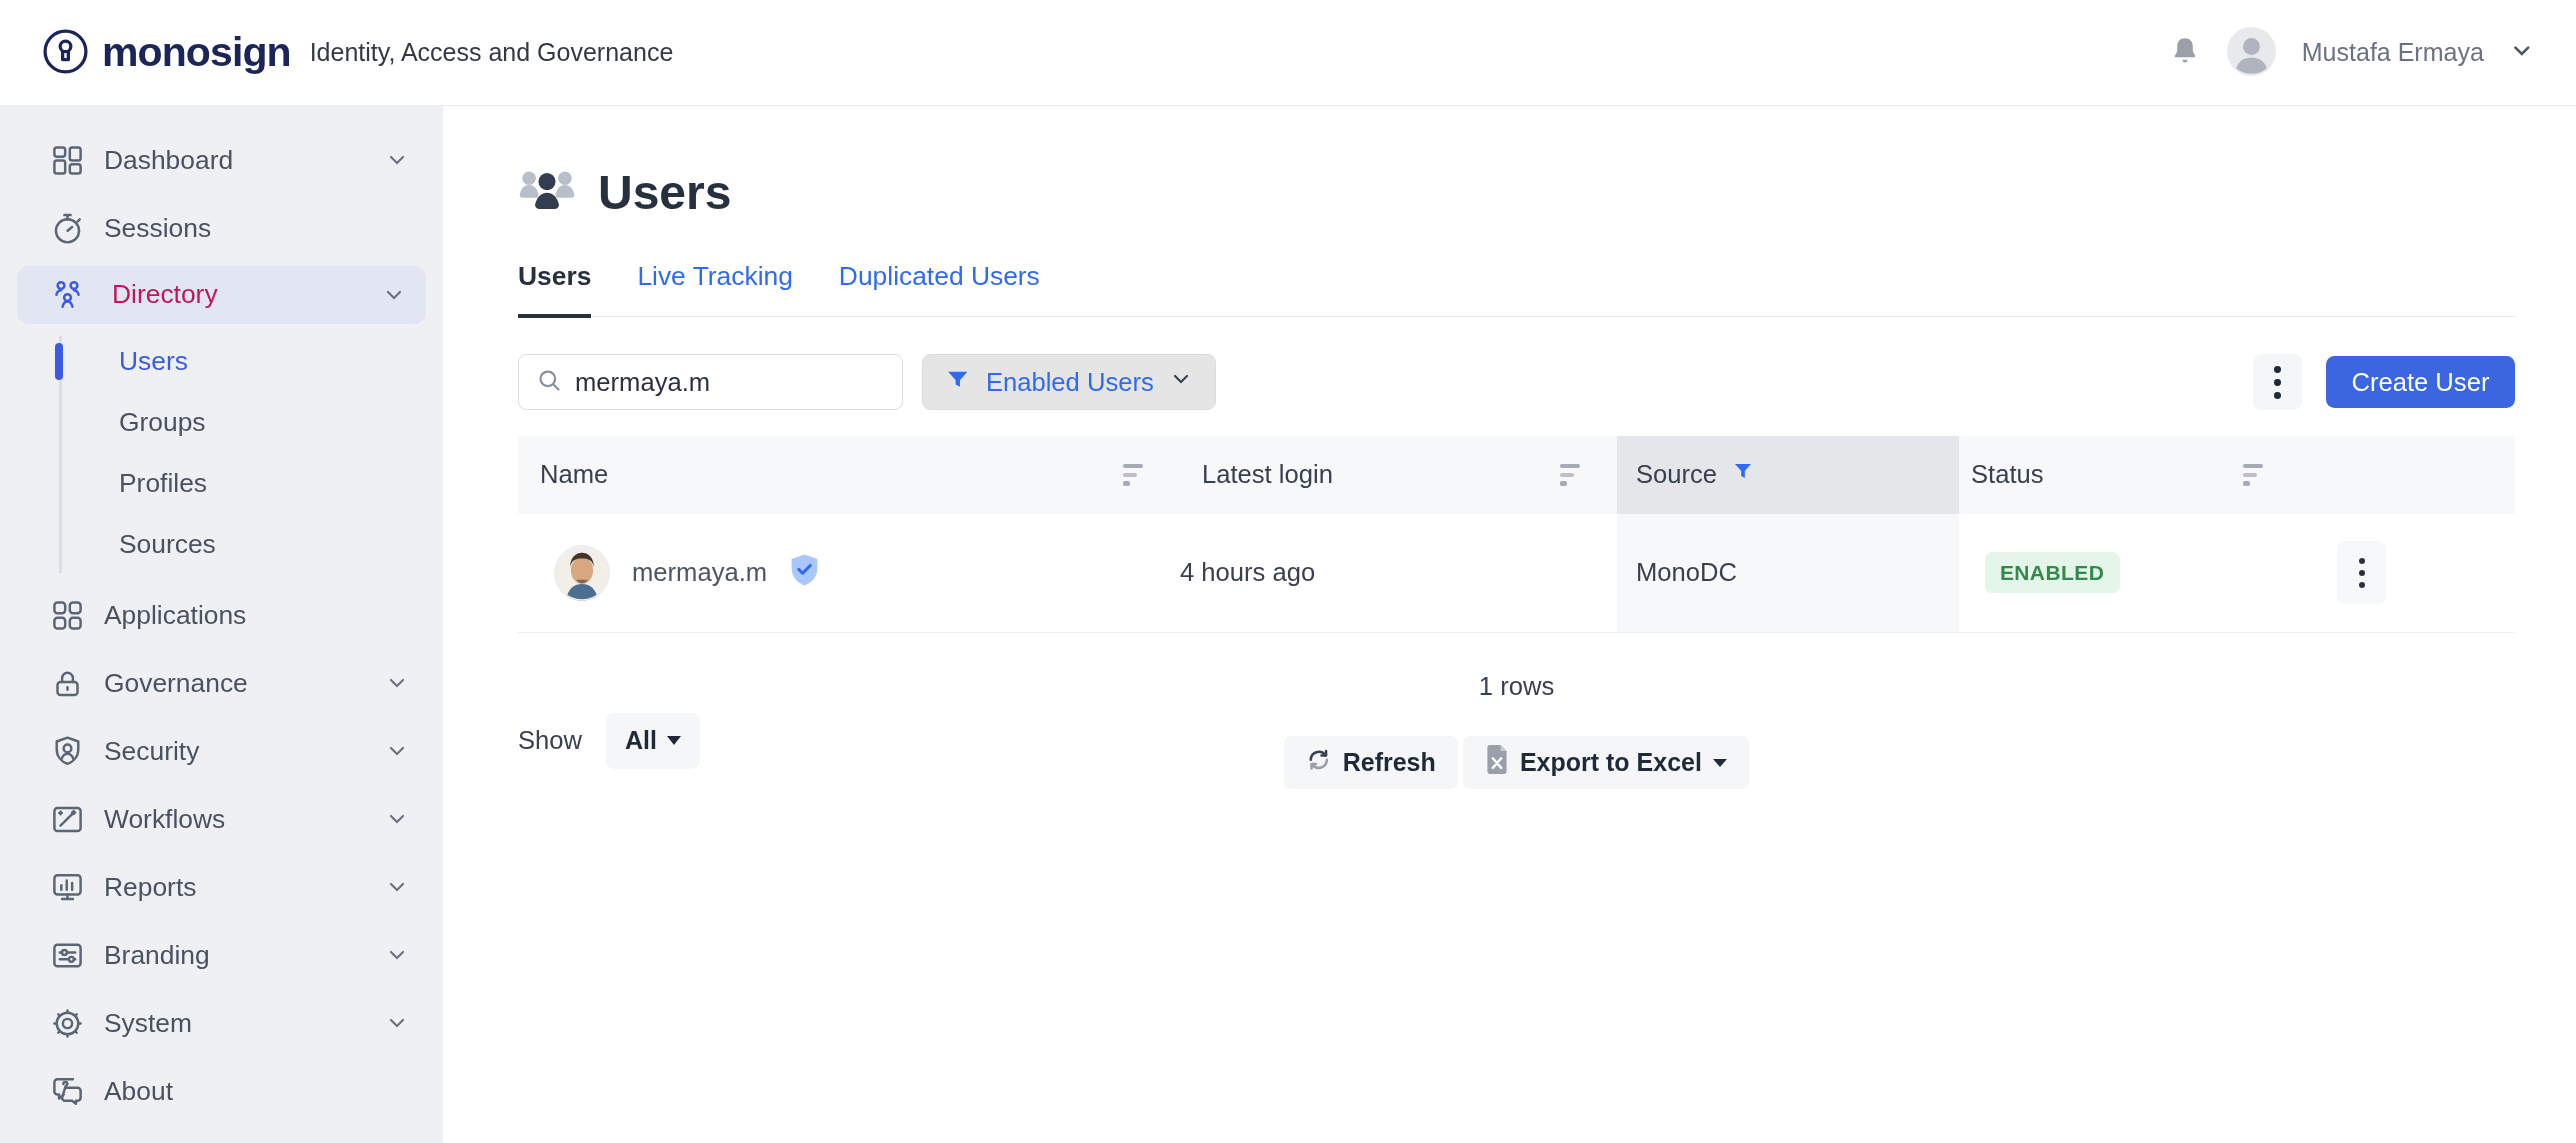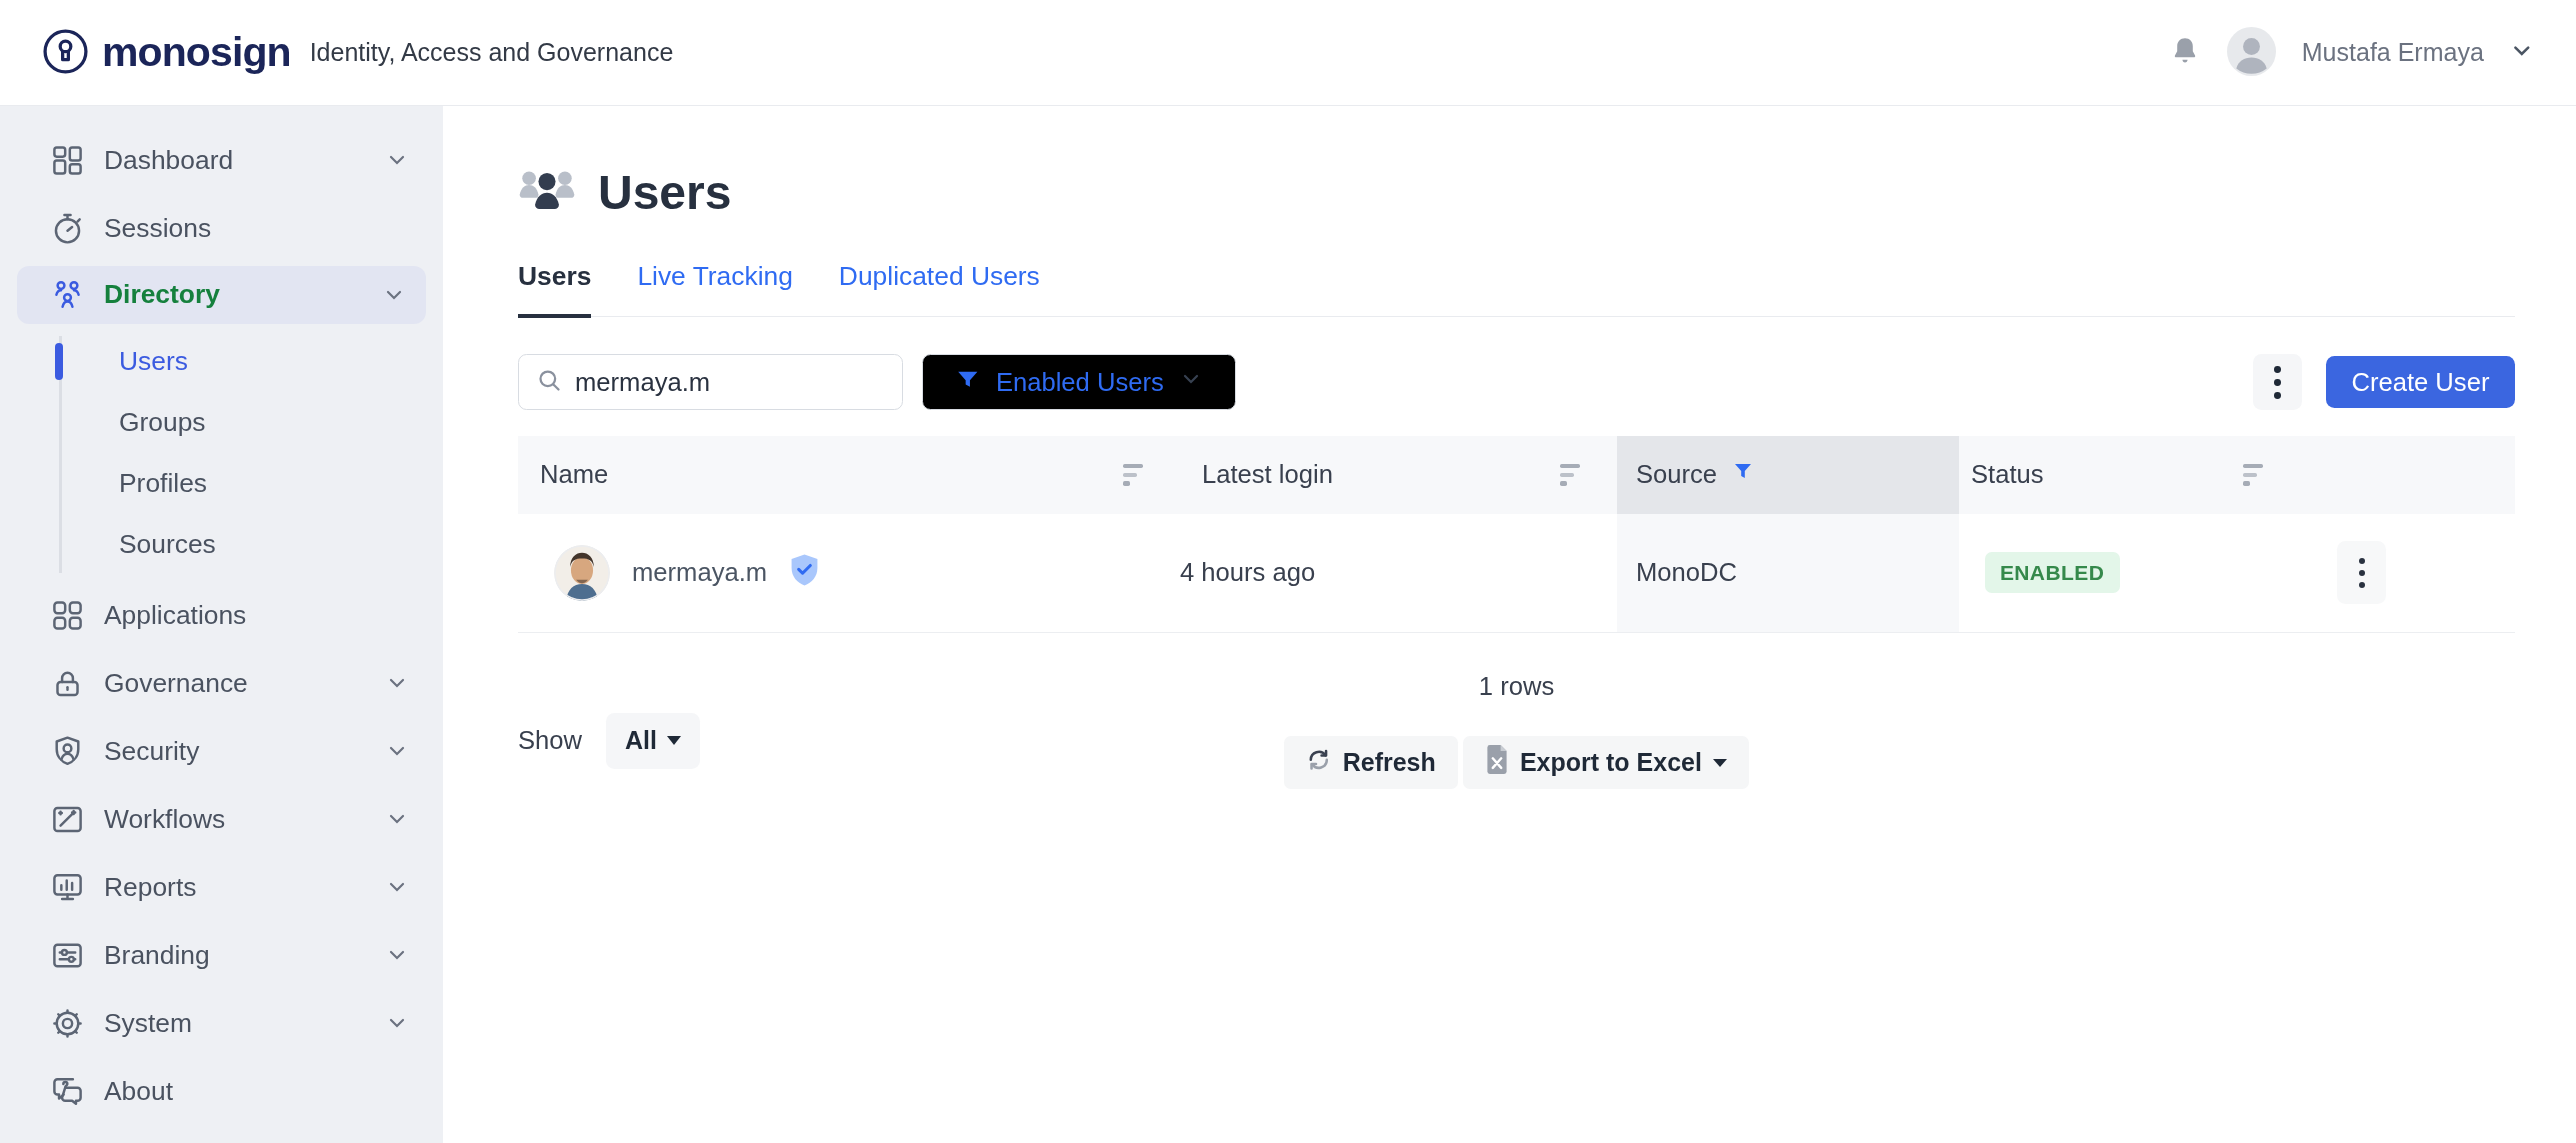--- a/index.html
+++ b/index.html
@@ -17,21 +17,21 @@
 
   
   .sidebar { position:fixed; top:106px; left:0; bottom:0; width:443px; background:#EEF0F4;
     padding-top:20.4px; z-index:10; }
   .nav-item { height:68px; display:flex; align-items:center; padding:0 34px 0 48px;
     color:#4A5260; font-size:26.4px; cursor:pointer; }
   .nav-item .ico { width:39px; height:39px; margin-right:17px; color:#5C6574; flex:0 0 39px;
     display:flex; align-items:center; justify-content:center; }
   .nav-item .lbl { flex:1; }
   .nav-item.active-pill { margin:3.4px 17px; height:58px; background:#E2E5F2; border-radius:12px;
-    padding:0 20.4px 0 31px; color:#15803d; font-weight:700; }
+    padding:0 20.4px 0 31px; color:#be185d; font-weight:400;gap:8px; }
   .nav-item.active-pill .ico { color:#3B5BE0; }
   .chev { width:24px; height:24px; color:#6B7280; }
   .subnav { position:relative; padding:3.4px 0 6.8px 0; }
   .subnav .vline { position:absolute; left:59px; top:8.5px; bottom:8.5px; width:2.6px; background:#DBDEE4; }
   .sub-item { height:61px; display:flex; align-items:center; padding-left:119px;
     font-size:26.4px; color:#4A5260; position:relative; cursor:pointer; }
   .sub-item.active { color:#3B5BE0; font-weight:500; }
   .sub-item.active .abar { position:absolute; left:55px; top:12px; width:7.7px; height:37px;
     border-radius:4.3px; background:#3B5BE0; }
 
@@ -43,21 +43,21 @@
   .tab { font-size:26.4px; color:#2F6BF2; padding-bottom:22px; cursor:pointer; font-weight:500; }
   .tab.active { color:#27303F; font-weight:700; border-bottom:4.3px solid #27303F; margin-bottom:-1.7px; }
 
   
   .toolbar { margin-top:37px; display:flex; align-items:center; }
   .search-box { width:385px; height:56px; border:1.7px solid #D8DCE2; border-radius:8.5px;
     display:flex; align-items:center; padding:0 17px; gap:12px; background:#fff; }
   .search-box input { border:none; outline:none; font-size:25.6px; color:#2A3240; width:100%;
     font-family:"Liberation Sans", sans-serif; background:transparent; }
   .filter-btn { margin-left:19px; height:56px; border:1.7px solid #D8DCE2; border-radius:8.5px;
-    background:#000000; display:inline-flex; align-items:center; gap:15.3px; padding:0 32px;
+    background:#e5e5e5; display:inline-flex; align-items:center; gap:15.3px; padding:0 22px;
     font-size:25.6px; color:#2F6BF2; cursor:pointer; }
   .tb-spacer { flex:1; }
   .kebab-btn { width:49px; height:56px; background:#F5F6F8; border-radius:8.5px; display:flex;
     flex-direction:column; align-items:center; justify-content:center; gap:6px; cursor:pointer; margin-right:24px; }
   .kebab-btn i { width:6.8px; height:6.8px; border-radius:50%; background:#1F2937; }
   .create-btn { height:52px; padding:0 25.6px; background:#3B66E0; color:#fff; font-size:25.6px;
     border-radius:8.5px; display:flex; align-items:center; border:none; cursor:pointer;
     font-family:"Liberation Sans", sans-serif; }
 
   

